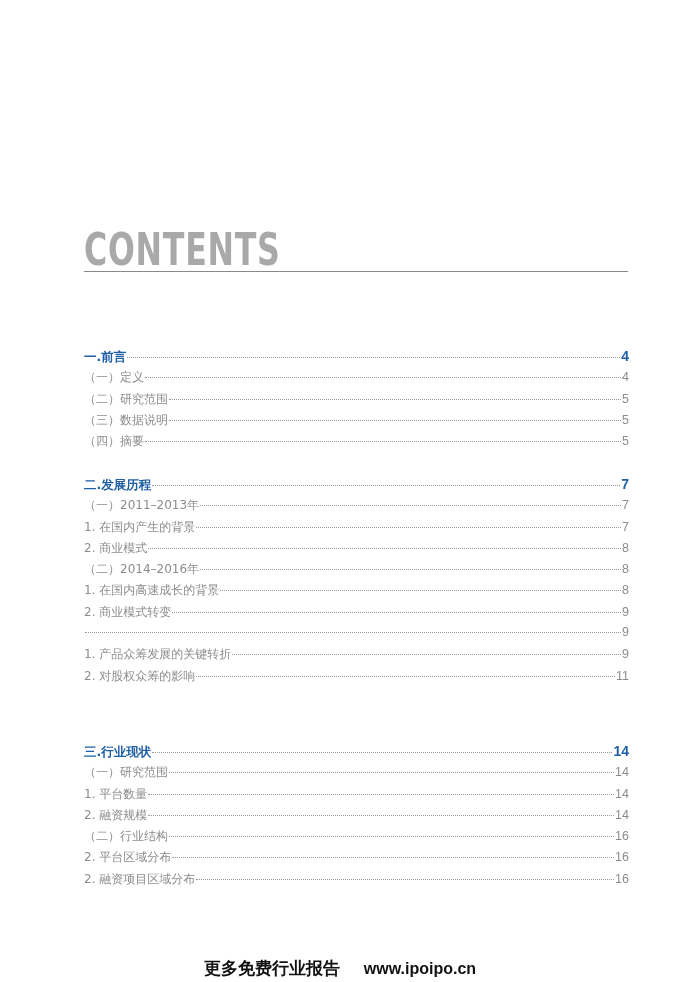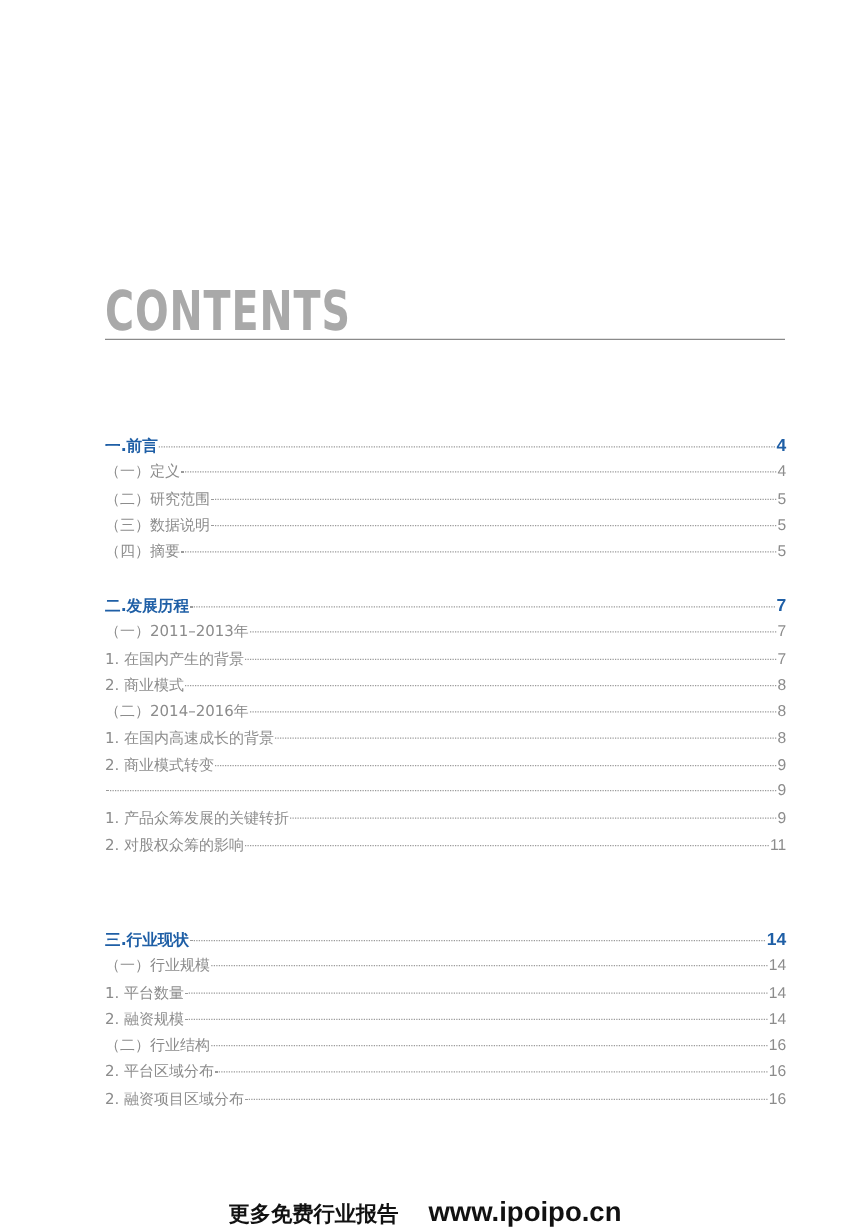--- a/index.html
+++ b/index.html
@@ -100,21 +100,21 @@
       left: 0;
       width: 680px;
       text-align: center;
       font-weight: bold;
       font-size: 17px;
       color: #111111;
     }
     .footer .footer-text { margin-right: 18px; }
     .footer .footer-url {
       font-family: "Liberation Sans", sans-serif;
-      font-size: 22px;
+      font-size: 16px;
     }
   </style>
 </head>
 <body>
 
 <div class="page">
 
   <h1 class="contents-title">CONTENTS</h1>
   <div class="title-rule"></div>
 
@@ -198,21 +198,21 @@
     </div>
   </div>
 
   <div class="toc" id="section-3">
     <div class="toc-row heading">
       <span class="label">三.行业现状</span>
       <span class="leader"></span>
       <span class="page-num">14</span>
     </div>
     <div class="toc-row sub">
-      <span class="label">（一）行业规模</span>
+      <span class="label">（一）研究范围</span>
       <span class="leader"></span>
       <span class="page-num">14</span>
     </div>
     <div class="toc-row sub">
       <span class="label">1. 平台数量</span>
       <span class="leader"></span>
       <span class="page-num">14</span>
     </div>
     <div class="toc-row sub">
       <span class="label">2. 融资规模</span>

